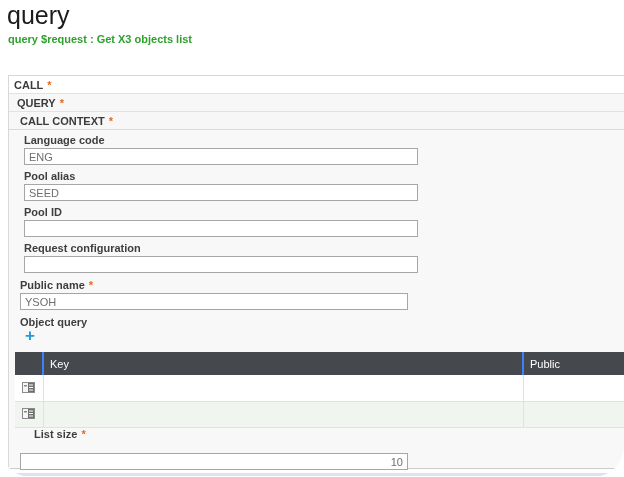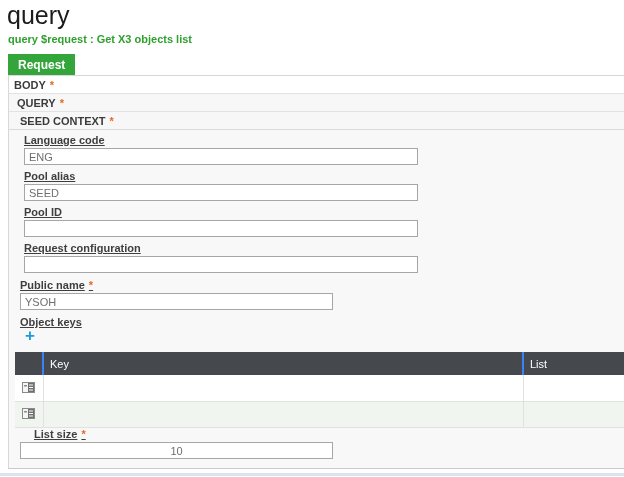--- a/index.html
+++ b/index.html
@@ -1,41 +1,41 @@
 <!DOCTYPE html>
 <html><head>
 <meta charset="utf-8">
 <style>
   * { margin:0; padding:0; box-sizing:border-box; }
   html,body { background:#fff; }
   body { font-family:"Liberation Sans", sans-serif; }
-  .screen { position:relative; width:624px; height:477px; background:#fff; overflow:hidden; }
+  .screen { position:relative; width:624px; height:477px; background:#fff; overflow:hidden;border-radius:31px; }
 
   .page-title { position:absolute; left:7px; top:1px; font-size:25px; font-weight:400; color:#1c1c1c; }
   .page-subtitle { position:absolute; left:8px; top:33px; font-size:11px; font-weight:700; color:#2fa12e; }
 
   .tab { position:absolute; left:8px; top:54px; height:21px; background:#34a53a; color:#fff;
          font-size:12px; font-weight:700; padding:0 10px; display:flex; align-items:center; }
 
   .panel { position:absolute; left:8px; top:75px; width:616px; height:394px; background:#f8f8f8;
            border-left:1px solid #d8d8d8; border-top:1px solid #d8d8d8; border-bottom:1px solid #cbcbcb; }
 
   .section-row { position:absolute; left:0; right:0; height:18px; display:flex; align-items:center;
                  font-size:11px; font-weight:700; color:#3b3b3b; border-bottom:1px solid #e2e2e2; }
   .section-body { top:0; background:#fff; padding-left:5px; }
   .section-query { top:18px; background:#f7f7f7; padding-left:8px; }
   .section-call { top:36px; background:#f7f7f7; padding-left:11px; border-bottom:1px solid #dadada; }
 
   .req { color:#e8671c; margin-left:4px; font-weight:700; }
 
-  .field-label { position:absolute; font-size:11px; font-weight:700; color:#3e3e3e;text-decoration:underline; }
+  .field-label { position:absolute; font-size:11px; font-weight:700; color:#3e3e3e; }
   .text-input { position:absolute; height:17px; background:#fff; border:1px solid #a6a6a6;
                 font-family:"Liberation Sans", sans-serif; font-size:11px; color:#6e6e6e; padding:0 4px; }
   .lvl-call { left:15px; width:394px; }
-  .lvl-query { left:11px; width:313px; }
+  .lvl-query { left:11px; width:388px; }
   .num { text-align:right; }
 
   .add-btn { position:absolute; left:13px; top:252px; width:16px; height:16px; border:none; background:transparent;
              color:#1f9cd8; font-size:17px; font-weight:700; line-height:14px; cursor:pointer; padding:0; }
 
   table.keys { position:absolute; left:6px; top:276px; width:610px; border-collapse:collapse; table-layout:fixed; }
   table.keys th { height:23px; background:#45484d; color:#fff; font-size:11px; font-weight:400;
                   text-align:left; padding:0 0 0 6px; }
   table.keys th.sep { border-left:2px solid #3b82f6; }
   table.keys td { height:26px; border-bottom:1px solid #e1e1e1; padding:0; }
@@ -48,71 +48,68 @@
   .window-edge { position:absolute; left:0; top:473px; width:624px; height:3px; background:#d9e4ee; }
 </style>
 </head>
 <body>
 
 <div class="screen">
 
   <div class="page-title">query</div>
   <div class="page-subtitle">query $request : Get X3 objects list</div>
 
-  <div class="tab">
-    <span>Request</span>
-  </div>
 
   <div class="panel">
 
     <div class="section-row section-body">
-      <span>BODY</span>
+      <span>CALL</span>
       <span class="req">*</span>
     </div>
     <div class="section-row section-query">
       <span>QUERY</span>
       <span class="req">*</span>
     </div>
     <div class="section-row section-call">
-      <span>SEED CONTEXT</span>
+      <span>CALL CONTEXT</span>
       <span class="req">*</span>
     </div>
 
     <div class="field-label" style="left:15px; top:58px;">Language code</div>
     <input class="text-input lvl-call" style="top: 72px;" type="text" value="ENG">
 
     <div class="field-label" style="left:15px; top:94px;">Pool alias</div>
     <input class="text-input lvl-call" style="top: 108px;" type="text" value="SEED">
 
     <div class="field-label" style="left:15px; top:130px;">Pool ID</div>
     <input class="text-input lvl-call" style="top: 144px;" type="text" value="">
 
     <div class="field-label" style="left:15px; top:166px;">Request configuration</div>
     <input class="text-input lvl-call" style="top: 180px;" type="text" value="">
 
     <div class="field-label" style="left:11px; top:203px;">
       <span>Public name</span><span class="req">*</span>
     </div>
     <input class="text-input lvl-query" style="top: 217px;" type="text" value="YSOH">
 
-    <div class="field-label" style="left:11px; top:240px;">Object keys</div>
+    <div class="field-label" style="left:11px; top:240px;">Object query</div>
 
     <button class="add-btn">+</button>
 
     <table class="keys">
       <colgroup>
           <col class="col-icon">
           <col class="col-key">
           <col class="col-value">
         </colgroup>
       <thead>
         <tr>
           <th></th>
           <th class="sep">Key</th>
-          <th class="sep">List</th>
+          <th class="sep">Public</th>
         </tr>
       </thead>
       <tbody>
         <tr class="row-odd">
           <td class="icon-cell">
             <svg width="13" height="11" viewBox="0 0 13 11">
               <rect x="0.5" y="0.5" width="12" height="10" fill="#f6f6f6" stroke="#8a8a8a"></rect>
               <rect x="6" y="1" width="6" height="9" fill="#6f6f6f"></rect>
               <rect x="7" y="2.5" width="4" height="1" fill="#fff"></rect>
               <rect x="7" y="5" width="4" height="1" fill="#fff"></rect>
@@ -136,18 +133,18 @@
           </td>
           <td class="sep"></td>
           <td class="sep"></td>
         </tr>
       </tbody>
     </table>
 
     <div class="field-label" style="left:11px; top:352px;padding-left:14px;">
       <span>List size</span><span class="req">*</span>
     </div>
-    <input class="text-input lvl-query num" style="top: 366px; text-align: center;" type="text" value="10">
+    <input class="text-input lvl-query num" style="top: 377px;" type="text" value="10">
 
   </div>
 
   <div class="window-edge"></div>
 </div>
 
 </body></html>

